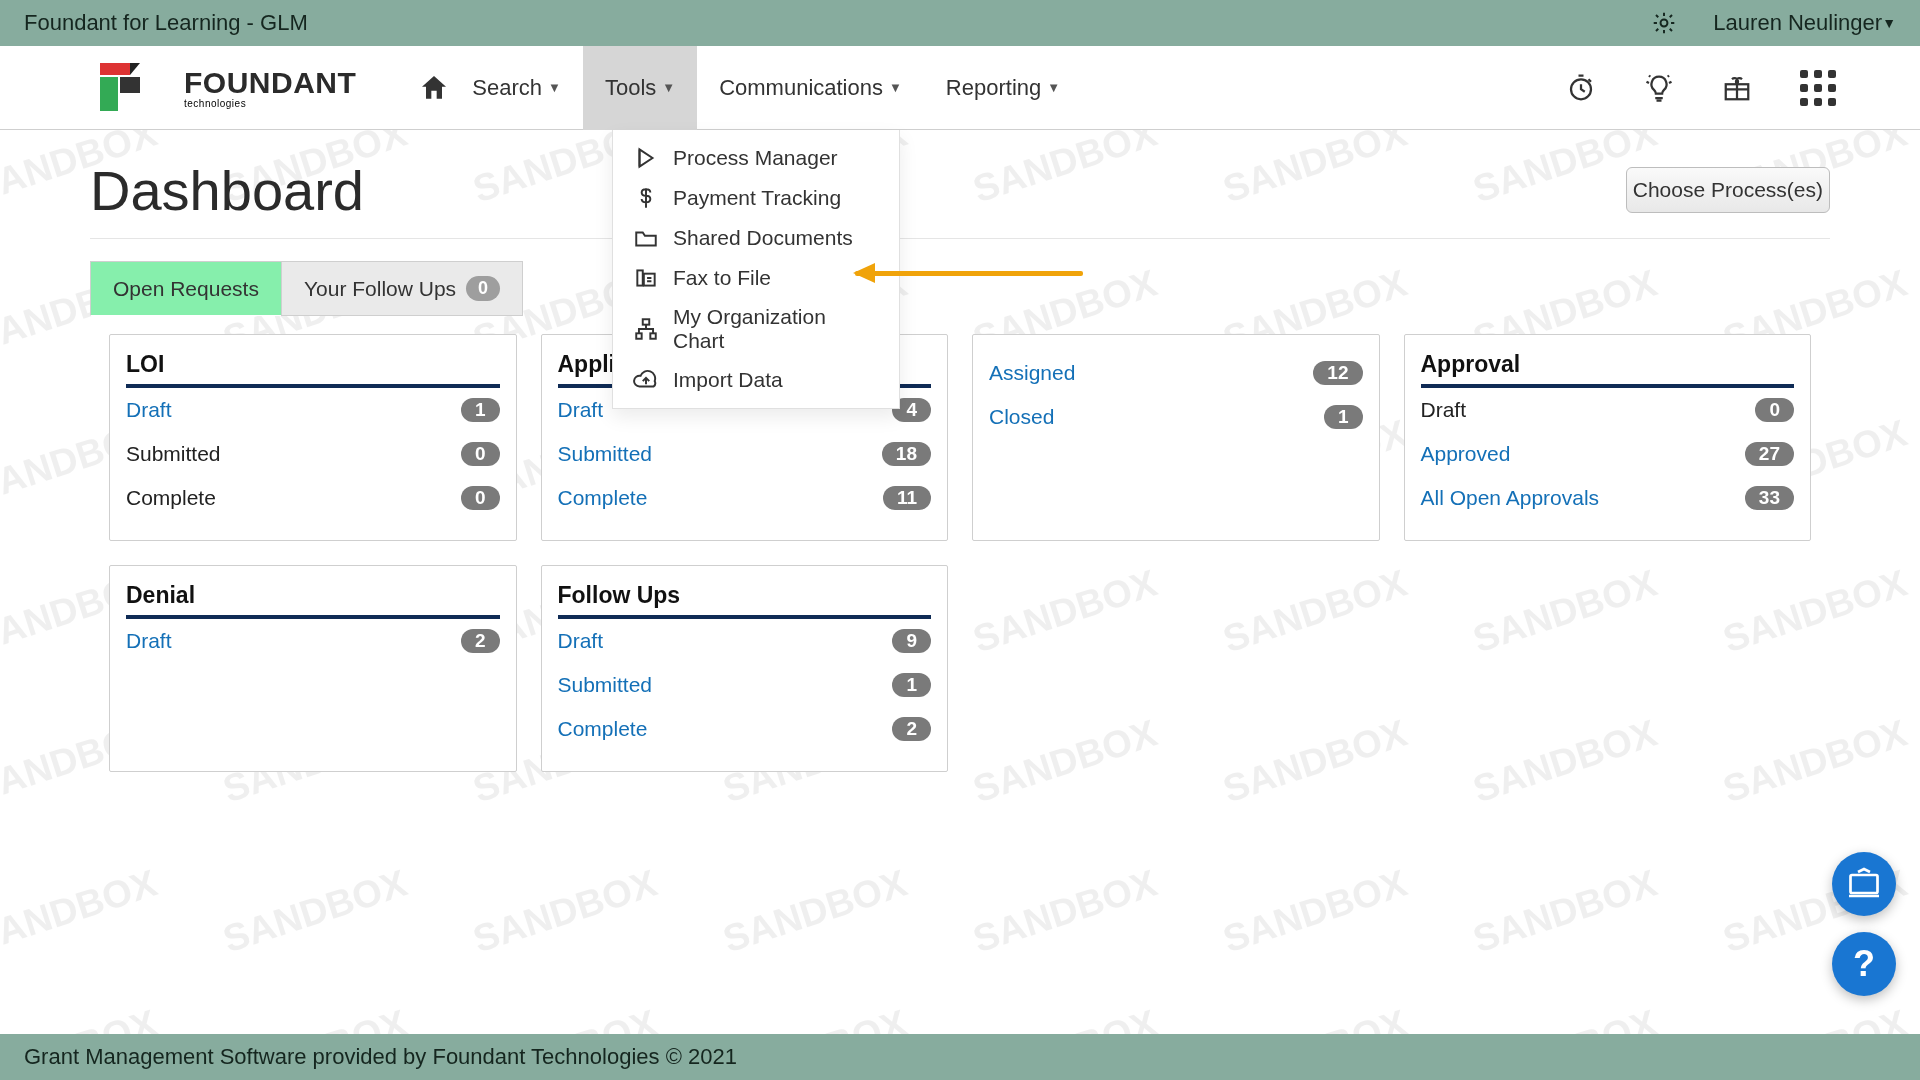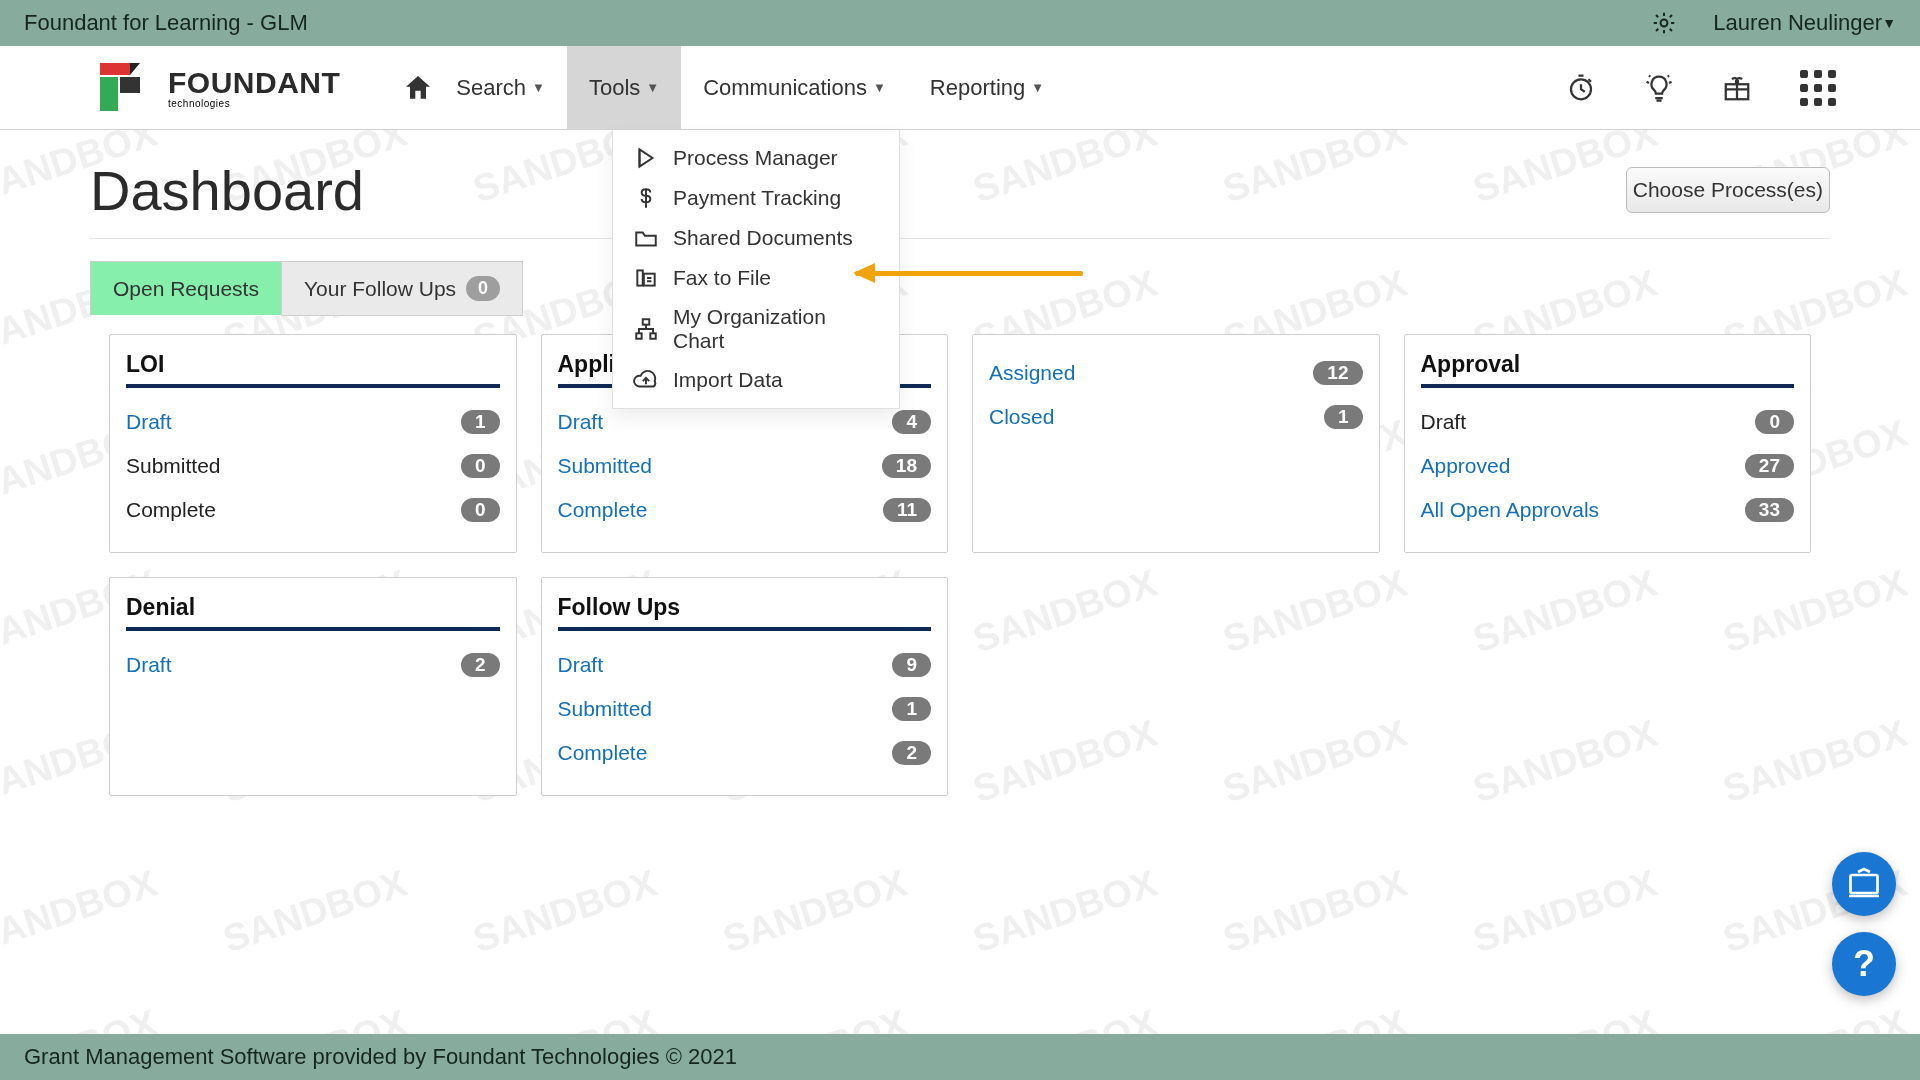--- a/index.html
+++ b/index.html
@@ -45,21 +45,21 @@
 
   
   .navbar {
     height: 84px;
     background: #fff;
     border-bottom: 1px solid #cfcfcf;
     display: flex; align-items: center;
     padding-left: 92px; padding-right: 84px;
     position: relative; z-index: 2;
   }
-  .logo { display: flex; align-items: center; gap: 8px; }
+  .logo { display: flex; align-items: center; gap: 24px; }
   .logo .mark { position: relative; width: 68px; height: 70px; }
   .logo .mark svg { display: block; }
   .logo .text-main { font-size: 30px; font-weight: 700; letter-spacing: 0.5px; color: #2b2b2b; }
   .logo .text-sub { font-size: 10px; color: #000000; letter-spacing: 0.5px; margin-top: -2px; }
 
   .nav-items { display: flex; align-items: center; margin-left: 32px; }
   .nav-items .home-icon { width: 32px; height: 32px; cursor: pointer; color: #3a3a3a; }
   .nav-link {
     display: flex; align-items: center; gap: 6px;
     padding: 0 22px; height: 84px;
@@ -168,21 +168,21 @@
   .card {
     border: 1px solid #cfcfcf;
     background: #fff;
     border-radius: 2px;
     padding: 16px 16px 20px 16px;
   }
   .card h3 {
     font-size: 23px; font-weight: 700; color: #111;
     padding-bottom: 6px;
     border-bottom: 4px solid #0f2b55;
-    margin-bottom: 12px;
+    margin-bottom: 0;
   }
   .row {
     display: flex; align-items: center; justify-content: space-between;
     padding: 10px 0;
     font-size: 21px;
   }
   .row a { color: #1470b7; text-decoration: none; cursor: pointer; }
   .row .plain { color: #222; }
   .badge {
     background: #7a7a7a; color: #fff;

